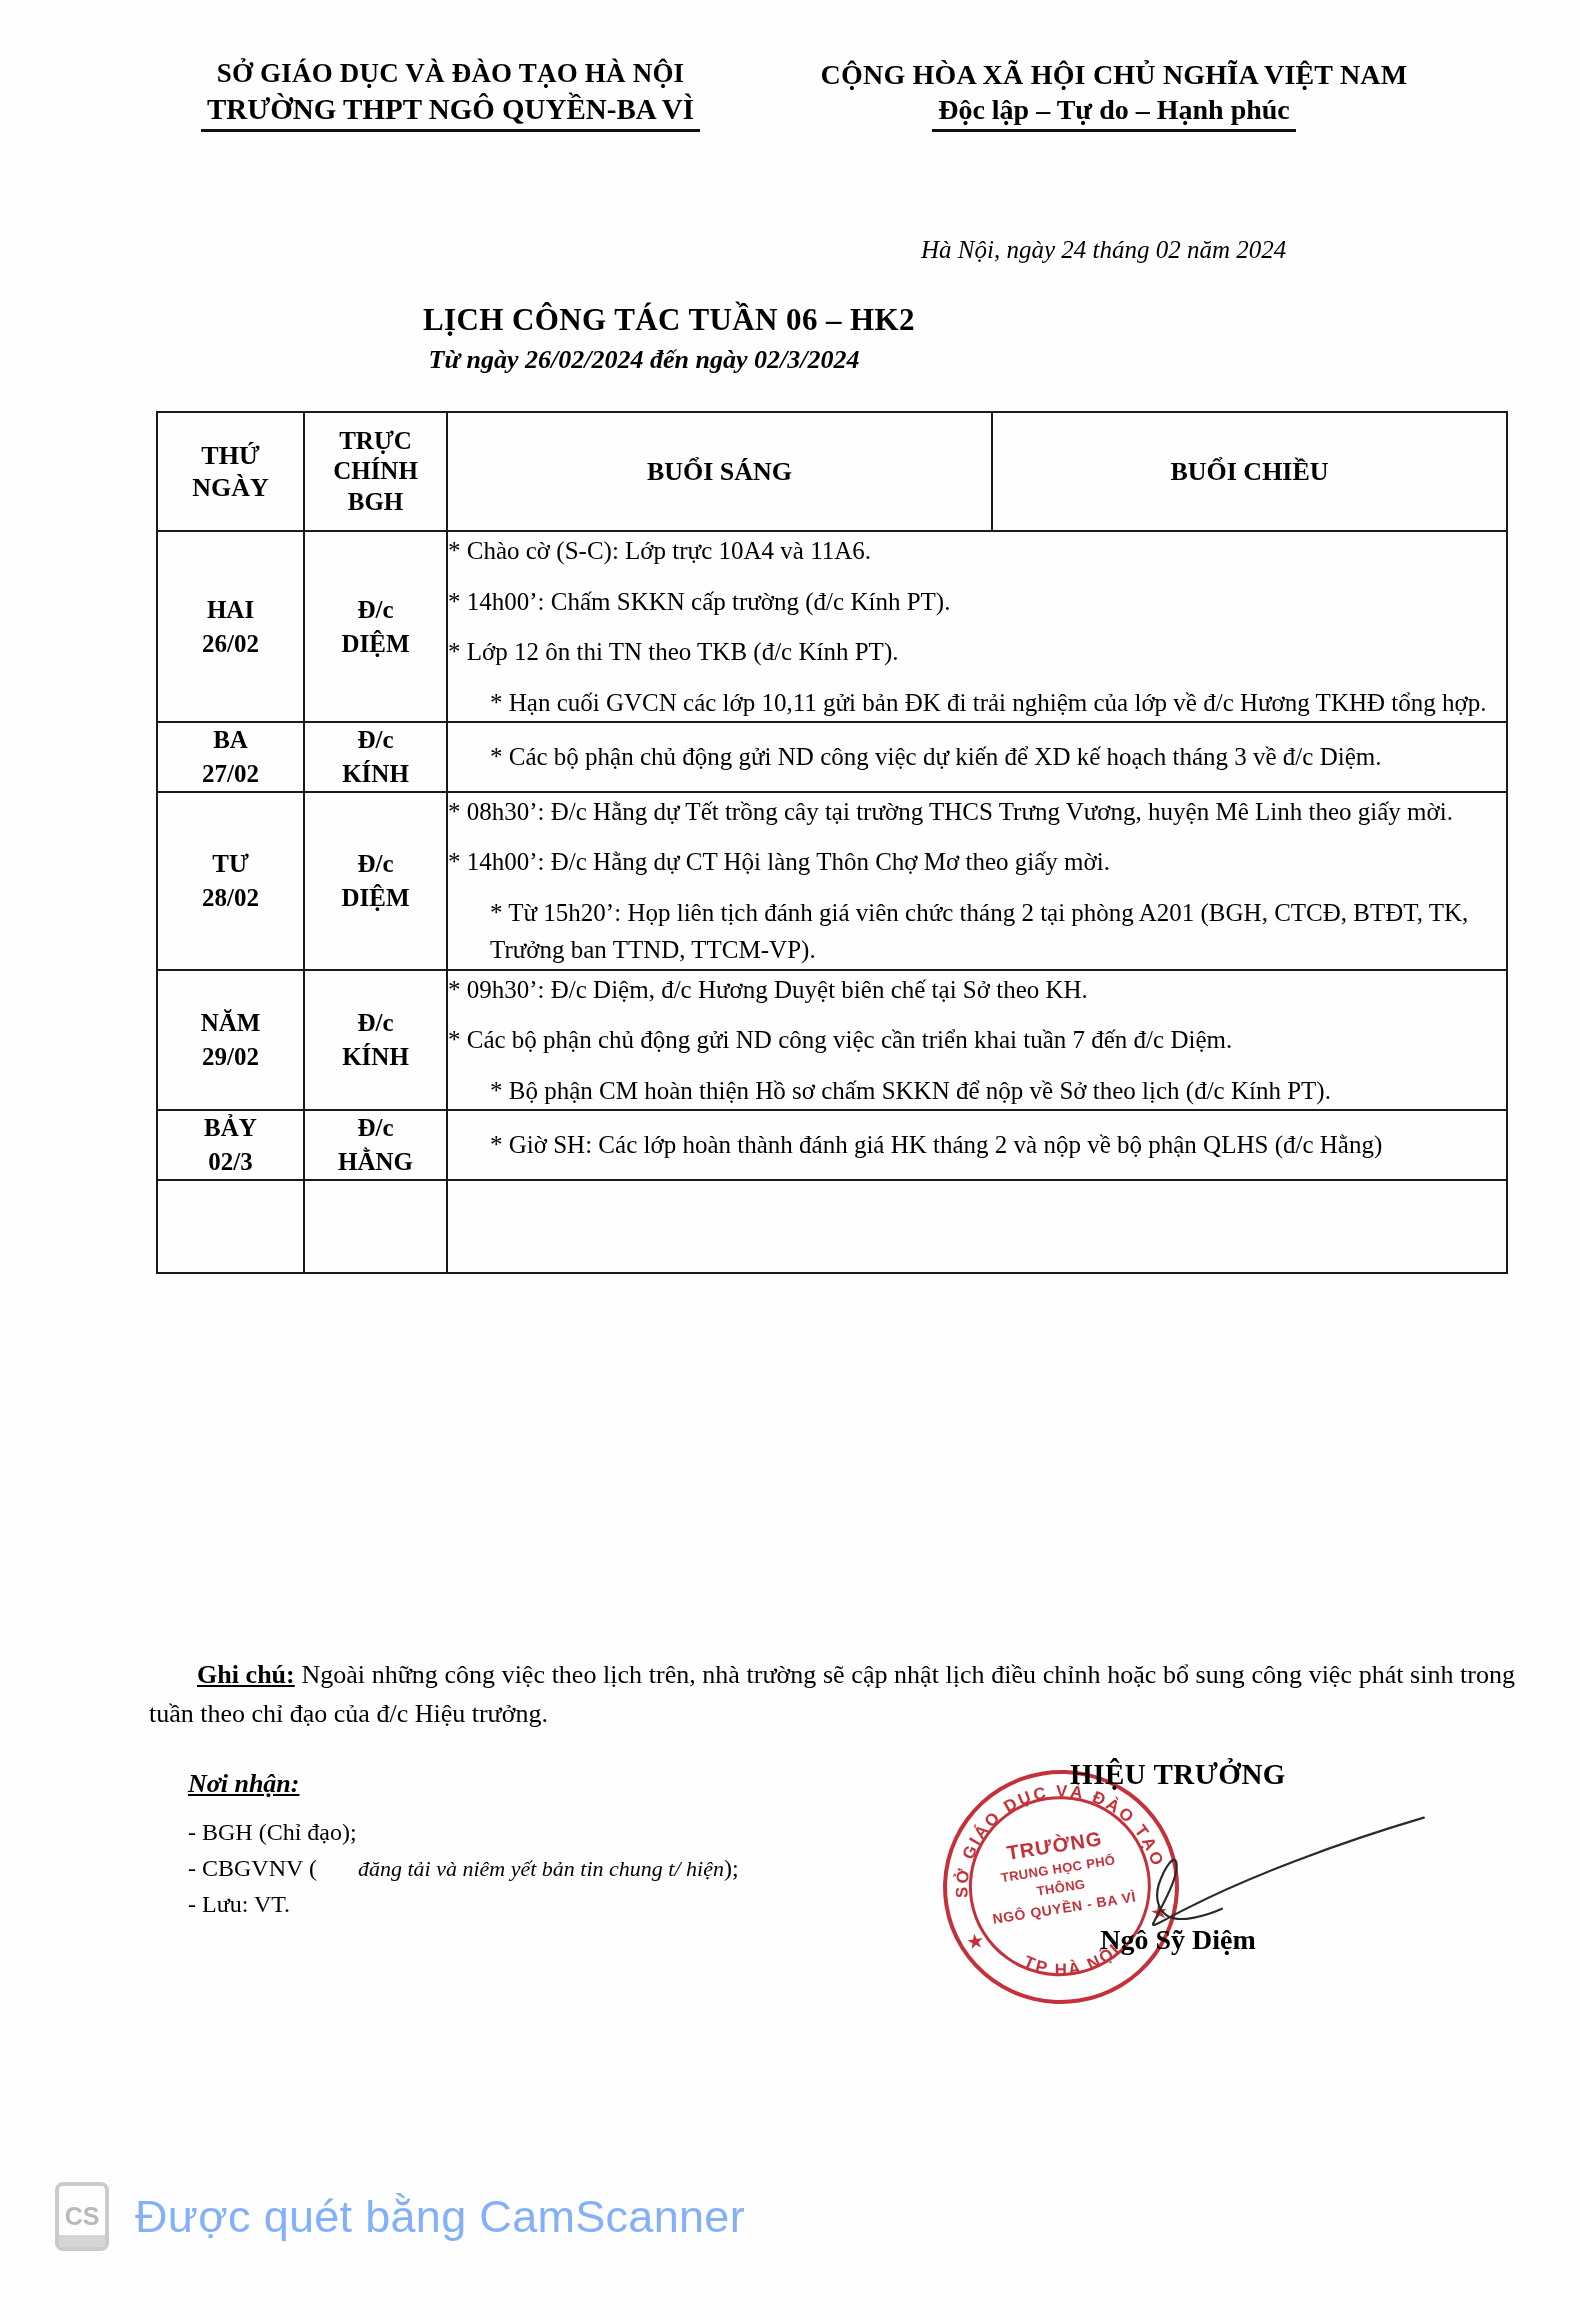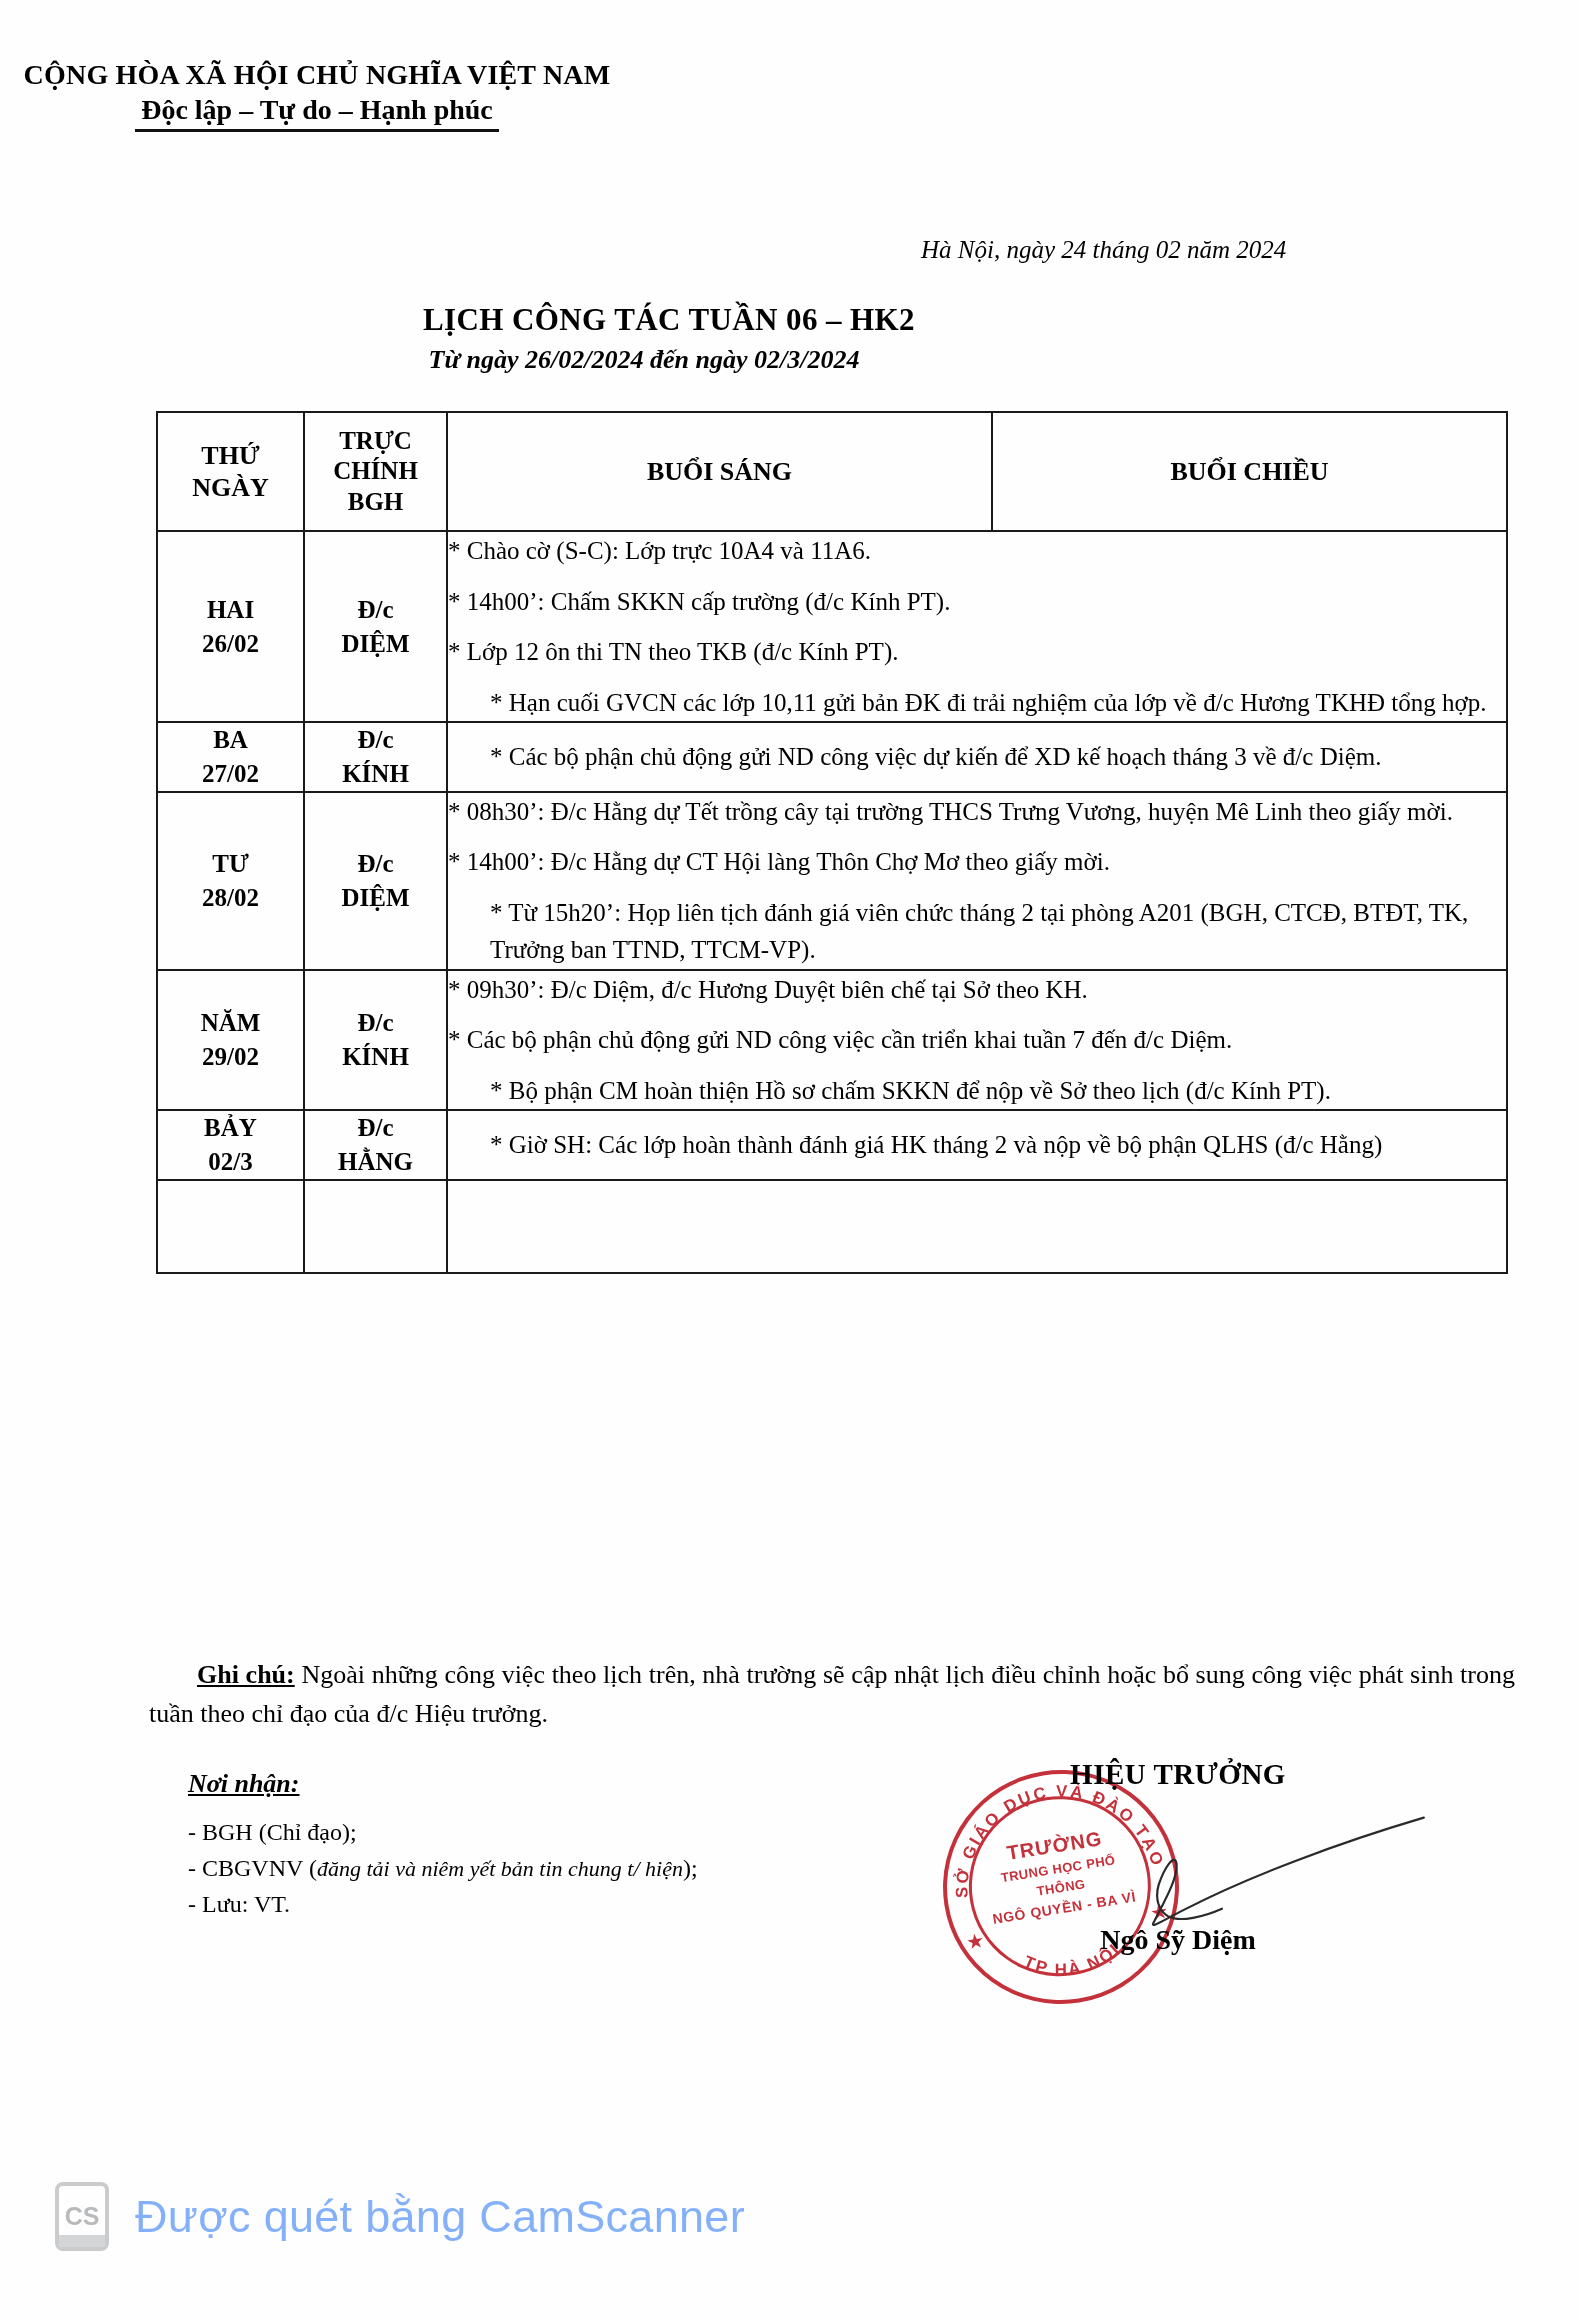--- a/index.html
+++ b/index.html
@@ -164,21 +164,21 @@
   }
   .recipients .rc-title {
     font-style: italic;
     font-weight: bold;
     text-decoration: underline;
     font-size: 26px;
     display: block;
     margin-bottom: 10px;
   }
   .recipients .rc-item { display: block; white-space: nowrap; }
-  .recipients .rc-item i { font-style: italic; font-size: 22px; }
+  .recipients .rc-item i { font-style: italic; font-size: 22px; margin-left: 41px; }
 
   
   .signature {
     position: absolute;
     left: 970px; top: 1758px;
     width: 416px;
     text-align: center;
   }
   .sig-title {
     font-size: 29px;
@@ -295,20 +295,24 @@
     letter-spacing: 0.3px;
     white-space: nowrap;
   }
 </style>
 </head>
 <body>
 
 <div class="page">
 
   <div class="header">
+    <div class="hdr-left">
+      <div class="hdr-line1">SỞ GIÁO DỤC VÀ ĐÀO TẠO HÀ NỘI</div>
+      <div class="hdr-line2">TRƯỜNG THPT NGÔ QUYỀN-BA VÌ</div>
+    </div>
     <div class="hdr-right">
       <div class="hdr-line1">CỘNG HÒA XÃ HỘI CHỦ NGHĨA VIỆT NAM</div>
       <div class="hdr-line2">Độc lập – Tự do – Hạnh phúc</div>
     </div>
   </div>
 
   <div class="datetime">Hà Nội, ngày 24 tháng 02 năm 2024</div>
 
   <div class="doc-title">LỊCH CÔNG TÁC TUẦN 06 – HK2</div>
   <div class="doc-subtitle">Từ ngày 26/02/2024 đến ngày 02/3/2024</div>

